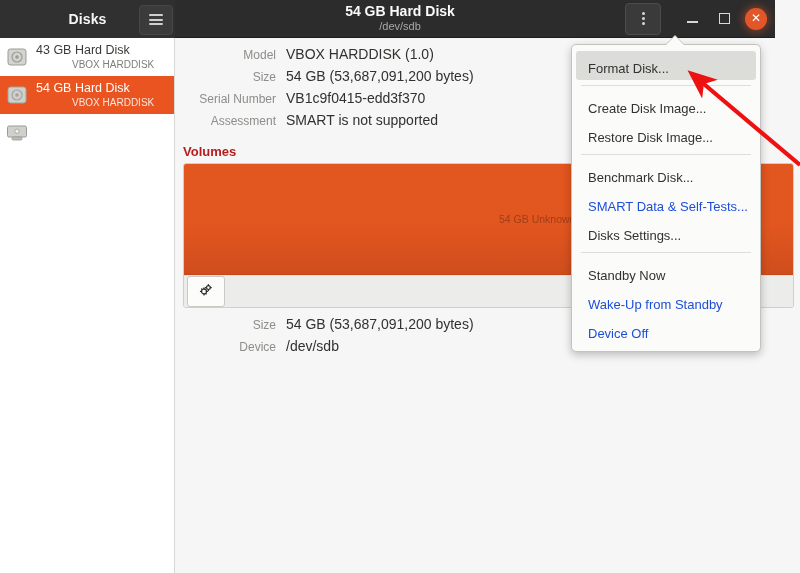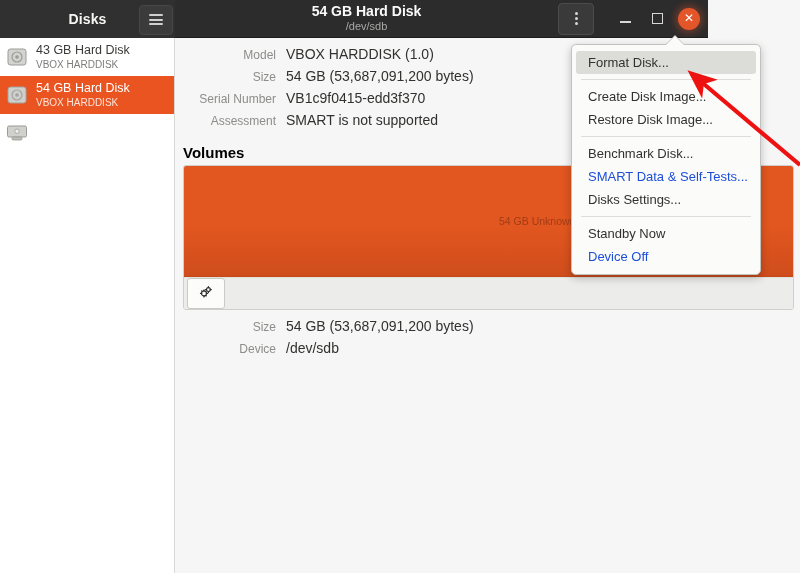--- a/index.html
+++ b/index.html
@@ -6,21 +6,21 @@
   body{
     width:800px;height:573px;overflow:hidden;
     font-family:"Liberation Sans", sans-serif;
     font-size:13px;
     background:#f5f6f5;
     position:relative;
     -webkit-font-smoothing:antialiased;
   }
   
   .titlebar{
-    position:absolute;left:0;top:0;width:708px;height:38px;
+    position:absolute;left:0;top:0;width:775px;height:38px;
     background:#2c2c2c;
     display:flex;align-items:center;
     border-bottom:1px solid #1d1d1d;
     box-sizing:border-box;
   }
   .tb-left{
     width:175px;height:38px;display:flex;align-items:center;
     justify-content:center;position:relative;
     background:#303030;
   }
@@ -74,21 +74,21 @@
     background:#ffffff;border-right:1px solid #d8d8d5;
     box-sizing:border-box;overflow:hidden;
   }
   .disk-row{
     height:38px;display:flex;align-items:center;padding:0 6px 0 5px;
     box-sizing:border-box;cursor:pointer;gap:7px;
   }
   .disk-row.selected{background:#e95420;}
   .disk-txt{display:flex;flex-direction:column;line-height:1.1;min-width:0;}
   .disk-name{font-size:12.5px;color:#3a3a38;white-space:nowrap;}
-  .disk-sub{font-size:10px;color:#7d7d7a;white-space:nowrap;margin-top:1px;}
+  .disk-sub{font-size:10px;color:#7d7d7a;white-space:nowrap;margin-top:1px;margin-left:36px;}
   .disk-row.selected .disk-name{color:#ffffff;}
   .disk-row.selected .disk-sub{color:#fbe4da;}
 
   .ico{width:24px;height:24px;flex:0 0 24px;position:relative;}
   .ico svg{display:block;}
 
   
   .main{
     position:absolute;left:176px;top:38px;width:624px;height:535px;
     background:#f5f6f5;box-sizing:border-box;overflow:hidden;
@@ -97,21 +97,21 @@
     margin:8px 0 0 0;padding:0;
   }
   .info-row{display:flex;align-items:baseline;height:22px;}
   .info-key{
     width:110px;text-align:right;color:#8d8d8a;font-size:12px;
     padding-right:10px;box-sizing:border-box;
   }
   .info-val{color:#32312f;font-size:14px;}
 
   .section-title{
-    margin:10px 0 4px 7px;font-size:15px;font-weight:bold;color:#000000;
+    margin:10px 0 4px 7px;font-size:13px;font-weight:bold;color:#b91c1c;
   }
   .vol-frame{
     margin:0 6px 0 7px;background:#fbfbfa;border:1px solid #cfcfcb;
     border-radius:3px;overflow:hidden;
   }
   .vol-bar{
     height:110px;position:relative;
     background:linear-gradient(180deg,#e2561f 0%,#e2561f 55%,#cf4d1d 100%);
     border-bottom:1px solid #c6491a;
     display:flex;align-items:center;justify-content:center;
@@ -141,21 +141,21 @@
   }
   .menu-tail{
     position:absolute;left:666px;top:36px;width:0;height:0;
     border-left:9px solid transparent;border-right:9px solid transparent;
     border-bottom:9px solid #fbfbf9;
     filter:drop-shadow(0 -1px 0 #c2c2be);
     z-index:41;
   }
   .menu-item{
     height:23px;display:flex;align-items:center;
-    padding:0 10px 0 12px;font-size:13px;color:#32312f;
+    padding:6px 10px 0 12px;font-size:13px;color:#32312f;
     white-space:nowrap;cursor:pointer;margin:0 4px;border-radius:3px;
   }
   .menu-item.hover{background:#dcdcd8;}
   .menu-item.disabled{color:#1d4ed8;cursor:default;}
   .menu-sep{height:1px;background:#dddddA;margin:5px 9px;}
 
   
   .arrow-svg{
     position:absolute;left:0;top:0;width:800px;height:573px;
     pointer-events:none;z-index:60;
@@ -305,20 +305,21 @@
   <div class="menu-item hover">Format Disk...</div>
   <div class="menu-sep"></div>
   <div class="menu-item">Create Disk Image...</div>
   <div class="menu-item">Restore Disk Image...</div>
   <div class="menu-sep"></div>
   <div class="menu-item">Benchmark Disk...</div>
   <div class="menu-item disabled">SMART Data &amp; Self-Tests...</div>
   <div class="menu-item">Disks Settings...</div>
   <div class="menu-sep"></div>
   <div class="menu-item">Standby Now</div>
+  <div class="menu-item disabled">Wake-Up from Standby</div>
   <div class="menu-item disabled">Device Off</div>
 </div>
 
 <svg class="arrow-svg" viewBox="0 0 800 573">
   <defs>
     <marker id="ah" markerWidth="7" markerHeight="7" refX="5.6" refY="3.5" orient="auto">
       <path d="M7,3.5 L0,0.6 L1.9,3.5 L0,6.4 Z" fill="#ee1111"></path>
     </marker>
   </defs>
   <line x1="800" y1="165" x2="692" y2="74" stroke="#ee1111" stroke-width="4.2" marker-end="url(#ah)"></line>

